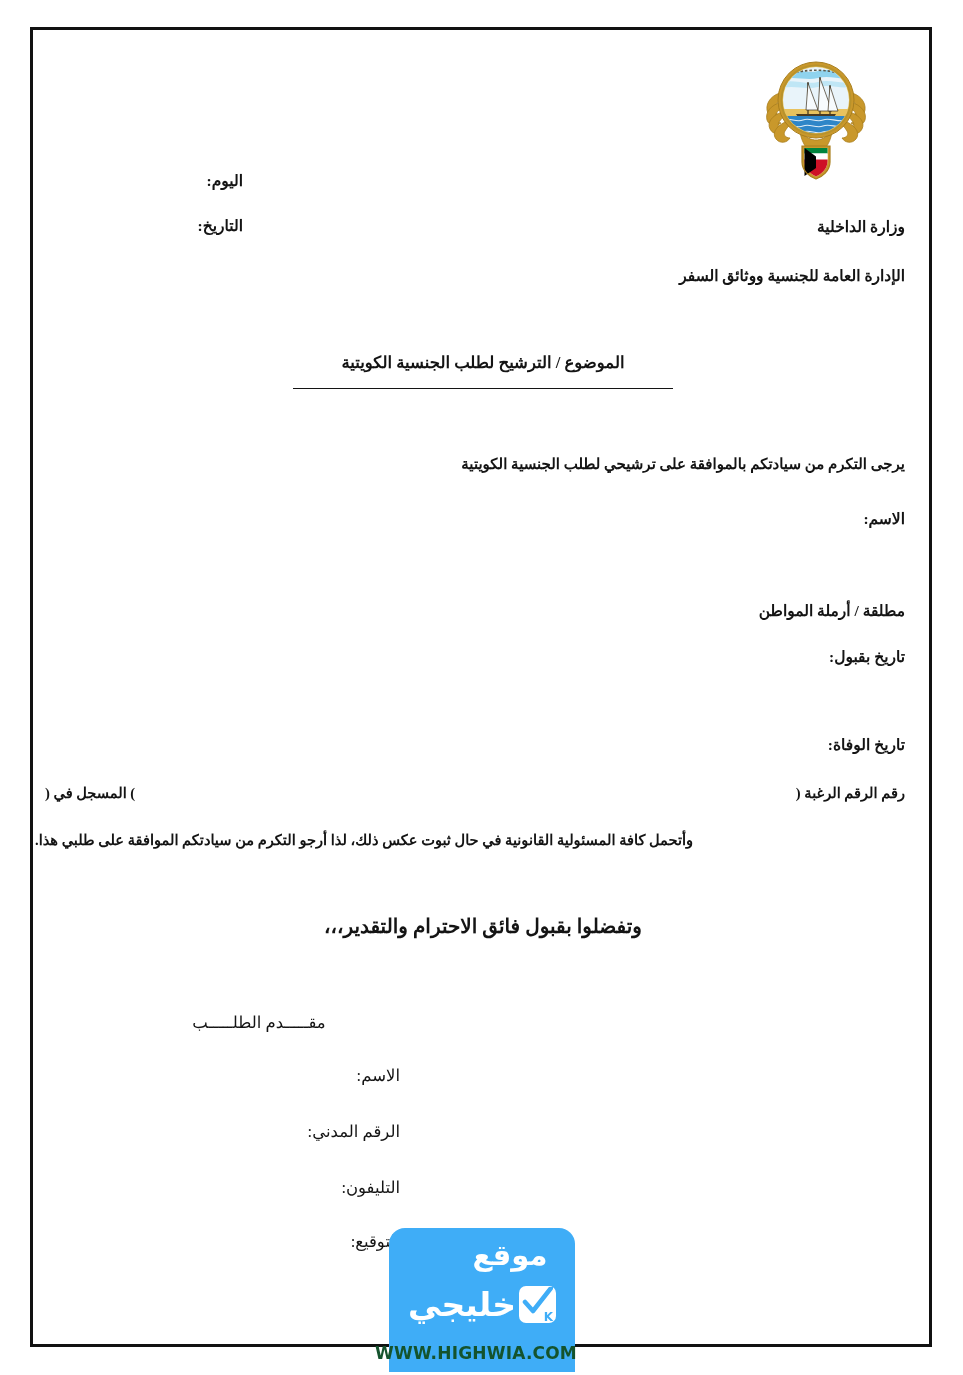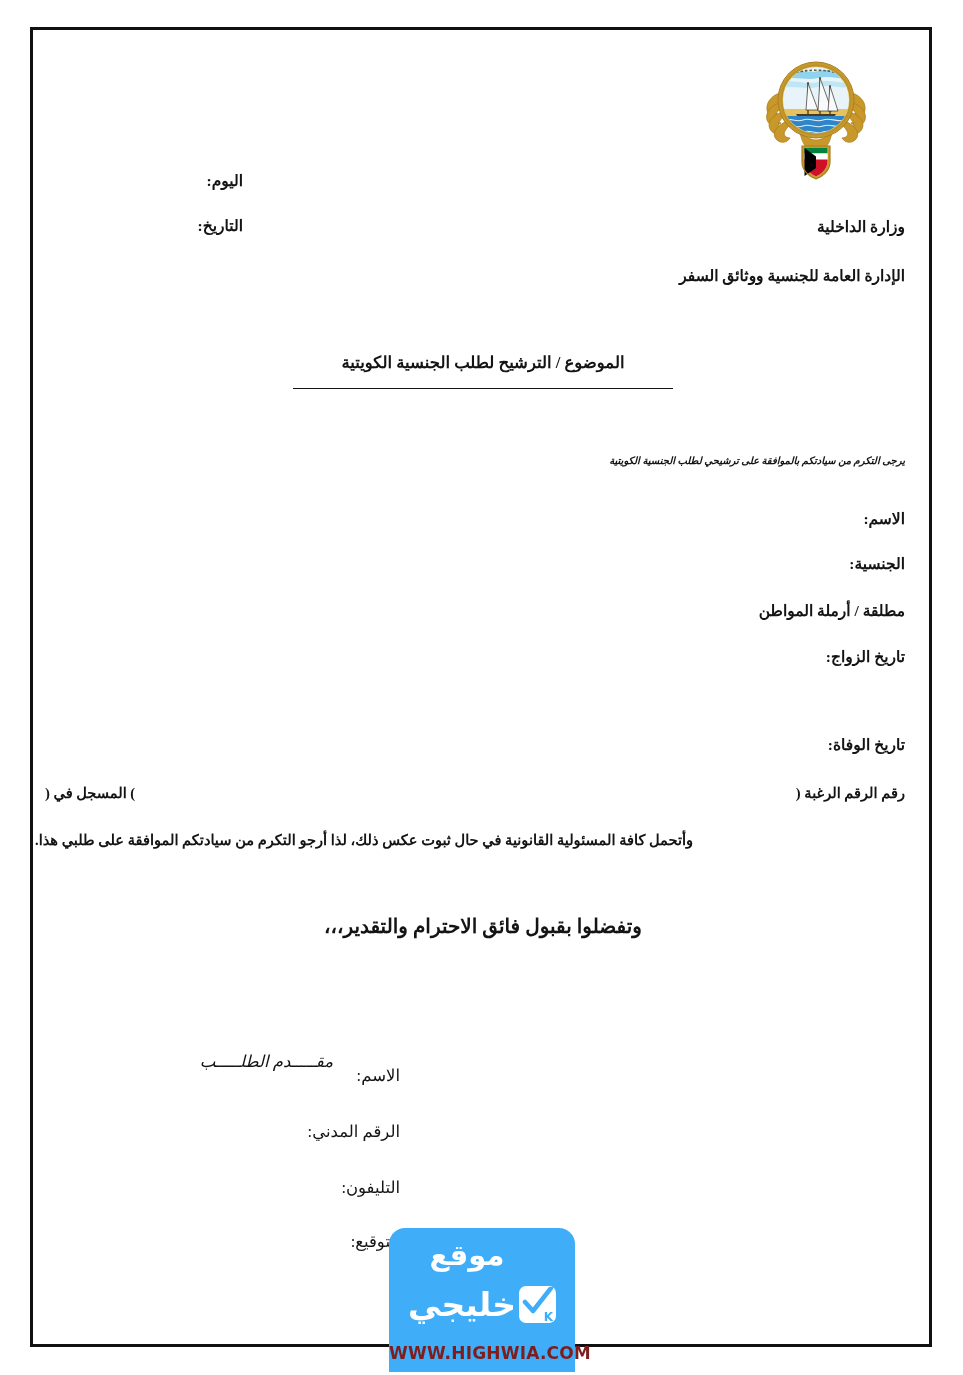--- a/index.html
+++ b/index.html
@@ -91,22 +91,21 @@
     border-bottom: 1.4px solid #141414;
     padding-bottom: 15px;
   }
 
   
   #request-line {
     top: 455px;
     right: 58px;
     width: 860px;
     text-align: right;
-    font-size: 10px;
-    font-style: italic;
+    font-size: 15px;
   }
 
   
   .field-label {
     font-size: 15.5px;
     text-align: right;
     right: 58px;
     width: 700px;
   }
   #f-name      { top: 510px; }
@@ -141,27 +140,26 @@
   #closing-line {
     top: 914px;
     right: 310px;
     width: 340px;
     text-align: center;
     font-size: 20px;
   }
 
   
   #sig-title {
-    top: 1052px;
+    top: 1013px;
     right: 630px;
     width: 148px;
-    text-align: right;
+    text-align: center;
     font-size: 16.5px;
     font-weight: normal;
-    font-style: italic;
   }
   .sig-field {
     font-size: 16.5px;
     font-weight: normal;
     text-align: right;
     right: 563px;
     width: 240px;
   }
   #s-name   { top: 1066px; }
   #s-civil  { top: 1122px; }
@@ -195,20 +193,21 @@
     position: absolute;
     left: 0; top: 13px;
     width: 156px;
     text-align: center;
     color: #ffffff;
     font-size: 29px;
     font-weight: bold;
     direction: rtl;
     font-family: "DejaVu Sans", "Liberation Sans", sans-serif;
     line-height: 1;
+    padding-left: 43px;
   }
   #wm-mid-row {
     position: absolute;
     left: 0; top: 52px;
     width: 186px;
     height: 48px;
     display: flex;
     flex-direction: row-reverse;
     align-items: center;
     justify-content: center;
@@ -236,24 +235,24 @@
     right: 3px;
     bottom: 0px;
     font-size: 12px;
     font-weight: bold;
     color: #3fadf7;
     font-family: "DejaVu Sans", "Liberation Sans", sans-serif;
     line-height: 1;
   }
   #wm-url {
     position: absolute;
-    left: 16px; top: 117px;
+    left: 2px; top: 117px;
     width: 186px;
     text-align: left;
-    color: #7f1d1d;
+    color: #14532d;
     font-size: 17px;
     font-weight: bold;
     letter-spacing: 0.2px;
     font-family: "DejaVu Sans", "Liberation Sans", sans-serif;
     line-height: 1;
   }
 </style>
 </head>
 <body>
 
@@ -337,23 +336,22 @@
   <div class="abs ar hdr-line" id="department-line">الإدارة العامة للجنسية ووثائق السفر</div>
 
   <div class="abs ar daydate" id="day-row">اليوم:</div>
   <div class="abs ar daydate" id="date-row">التاريخ:</div>
 
   <div class="abs ar" id="subject-line">الموضوع / الترشيح لطلب الجنسية الكويتية</div>
 
   <div class="abs ar" id="request-line">يرجى التكرم من سيادتكم بالموافقة على ترشيحي لطلب الجنسية الكويتية</div>
 
   <div class="abs ar field-label" id="f-name">الاسم:</div>
-  <div class="abs ar field-label" id="f-nat">الجنسية:</div>
   <div class="abs ar field-label" id="f-status">مطلقة / أرملة المواطن</div>
-  <div class="abs ar field-label" id="f-marr">تاريخ الزواج:</div>
+  <div class="abs ar field-label" id="f-marr">تاريخ بقبول:</div>
   <div class="abs ar field-label" id="f-death">تاريخ الوفاة:</div>
 
   <div class="abs ar" id="decl-line-1">
     <span>رقم الرقم الرغبة (</span>
     <span>) المسجل في (</span>
   </div>
   <div class="abs ar" id="decl-line-2">وأتحمل كافة المسئولية القانونية في حال ثبوت عكس ذلك، لذا أرجو التكرم من سيادتكم الموافقة على طلبي هذا.</div>
 
   <div class="abs ar" id="closing-line">وتفضلوا بقبول فائق الاحترام والتقدير،،،</div>
 

